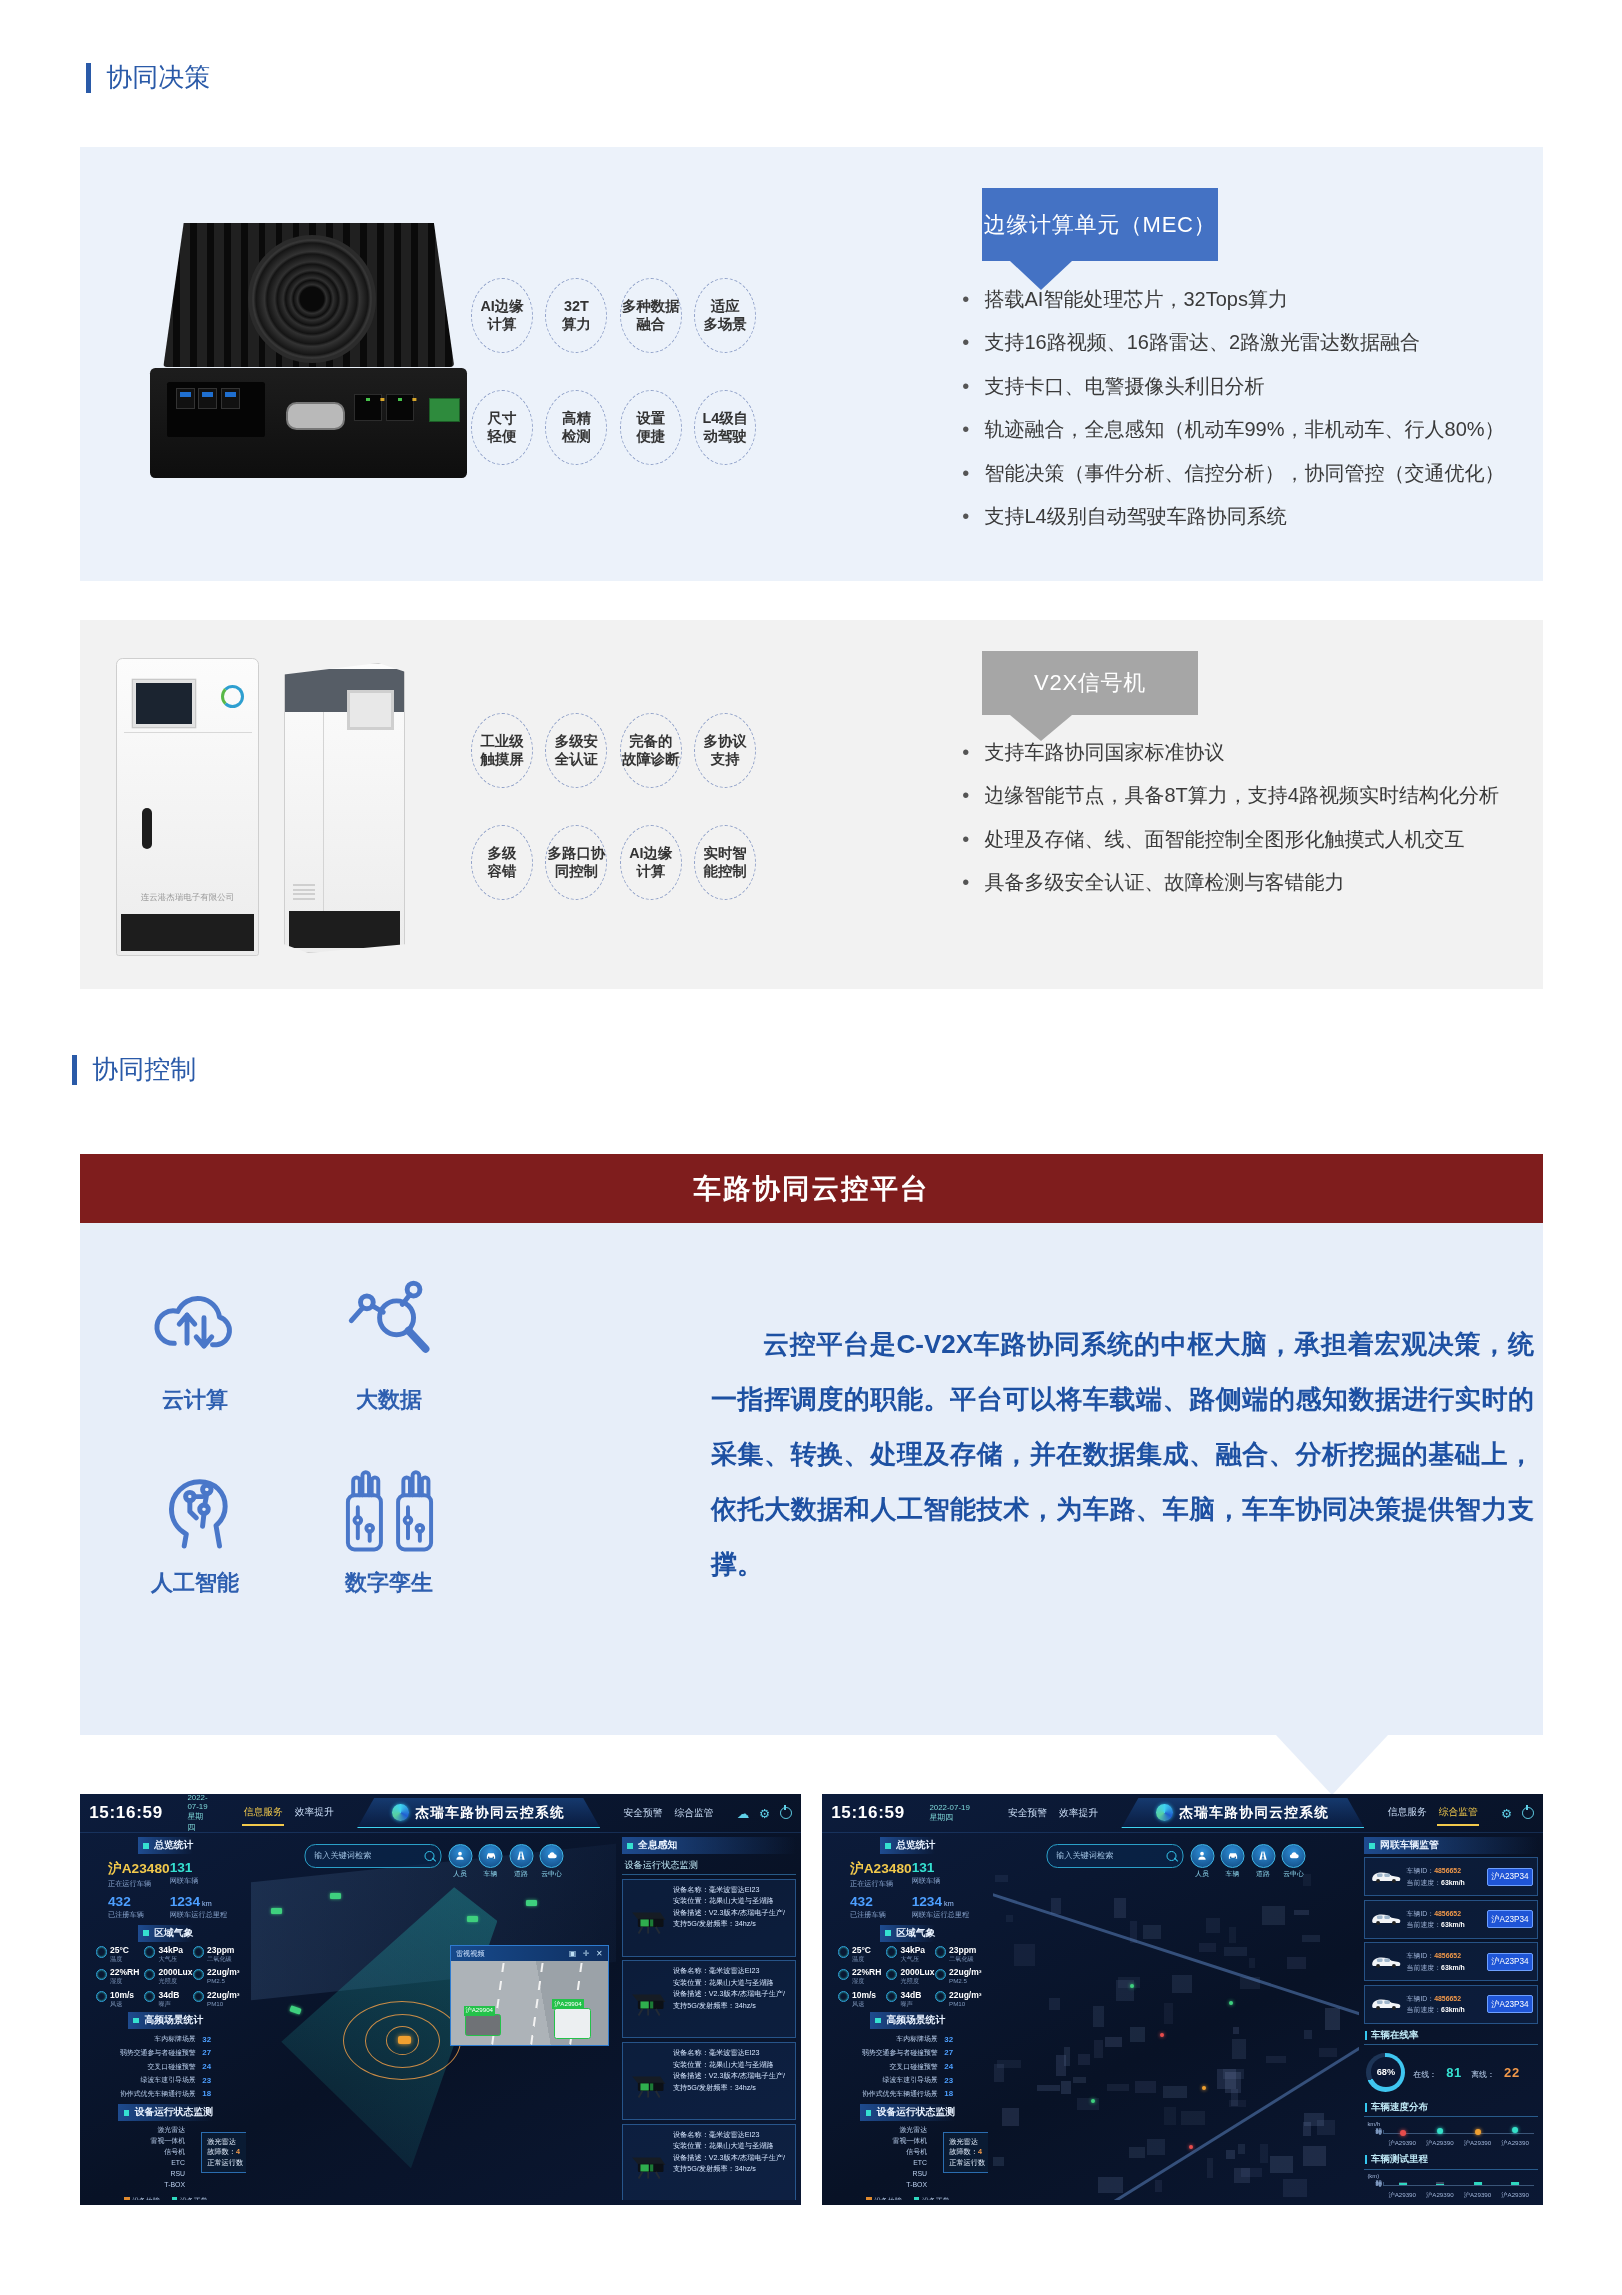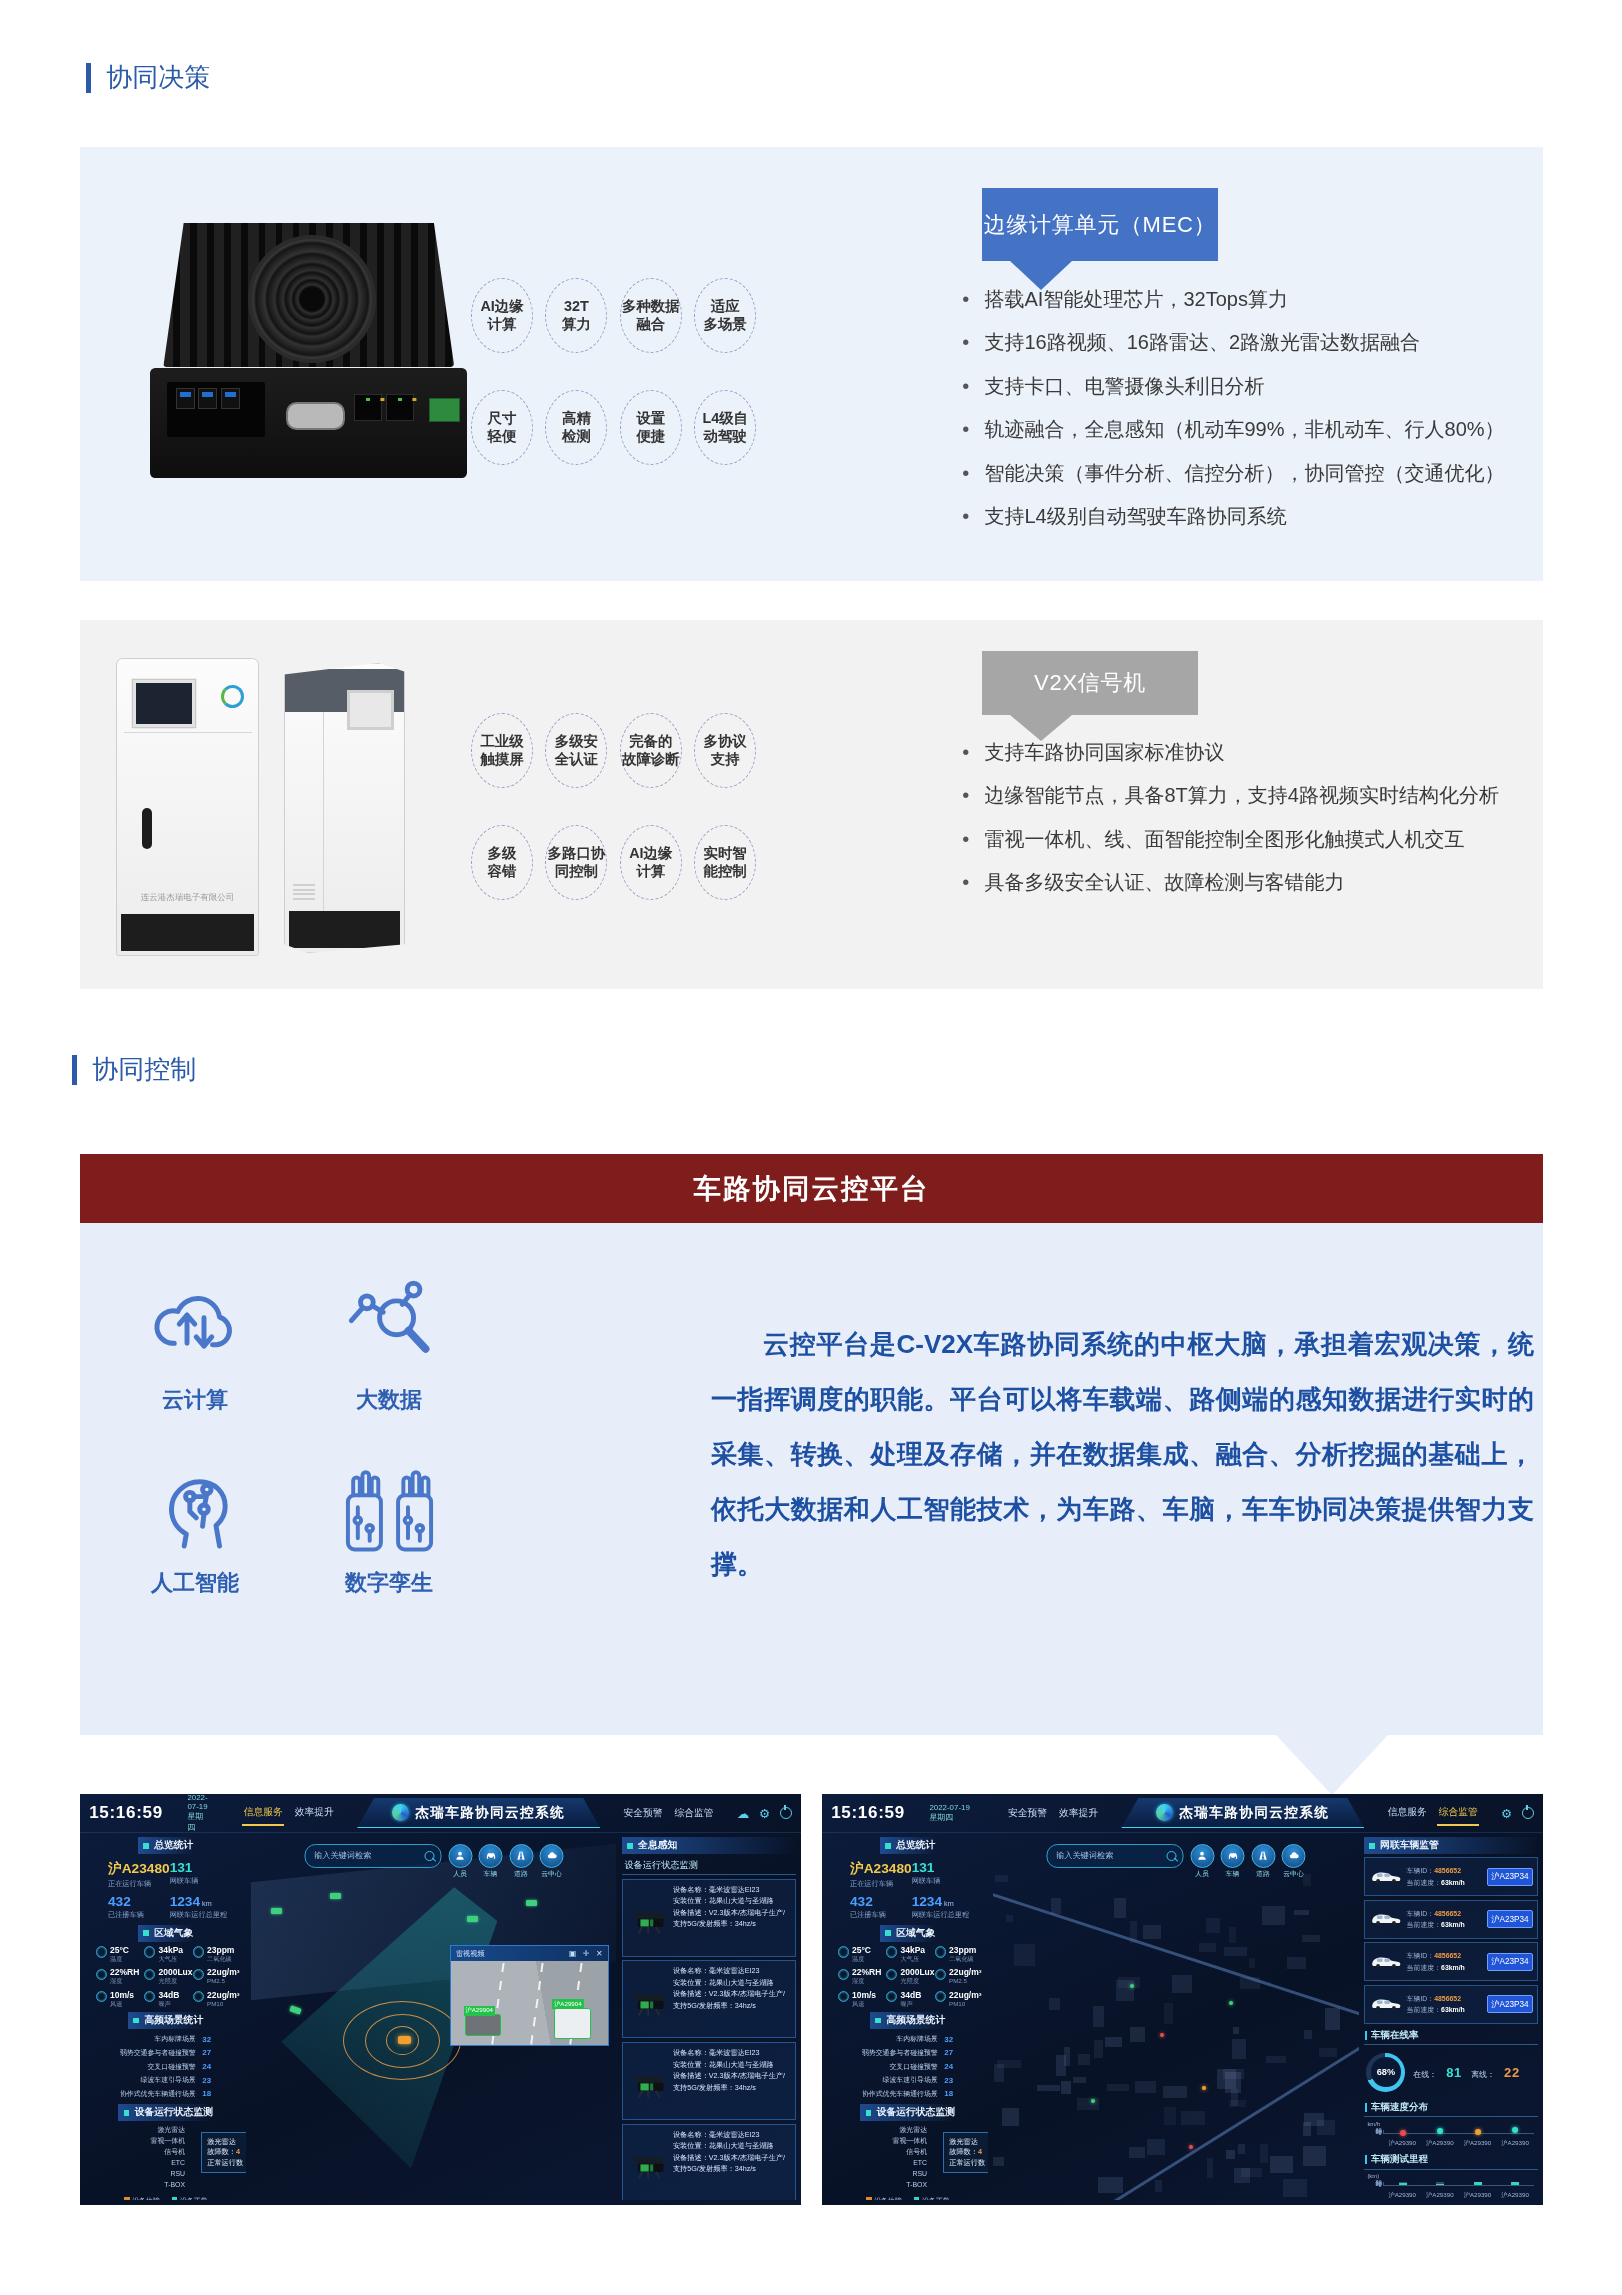--- a/index.html
+++ b/index.html
@@ -360,21 +360,21 @@
           <span>能控制</span>
         </div>
       </div>
     <div class="badge" id="v2x-badge">
       <span>V2X信号机</span>
       <i class="tail"></i>
     </div>
     <ul class="bullets" id="v2x-bullets">
         <li>支持车路协同国家标准协议</li>
         <li>边缘智能节点，具备8T算力，支持4路视频实时结构化分析</li>
-        <li>雷视一体机、线、面智能控制全图形化触摸式人机交互</li>
+        <li>处理及存储、线、面智能控制全图形化触摸式人机交互</li>
         <li>具备多级安全认证、故障检测与客错能力</li>
       </ul>
   </section>
 
   <div class="sec-title" id="t2">
     <span class="bar"></span>
     <span>协同控制</span>
   </div>
 
   <div id="band">车路协同云控平台</div>

